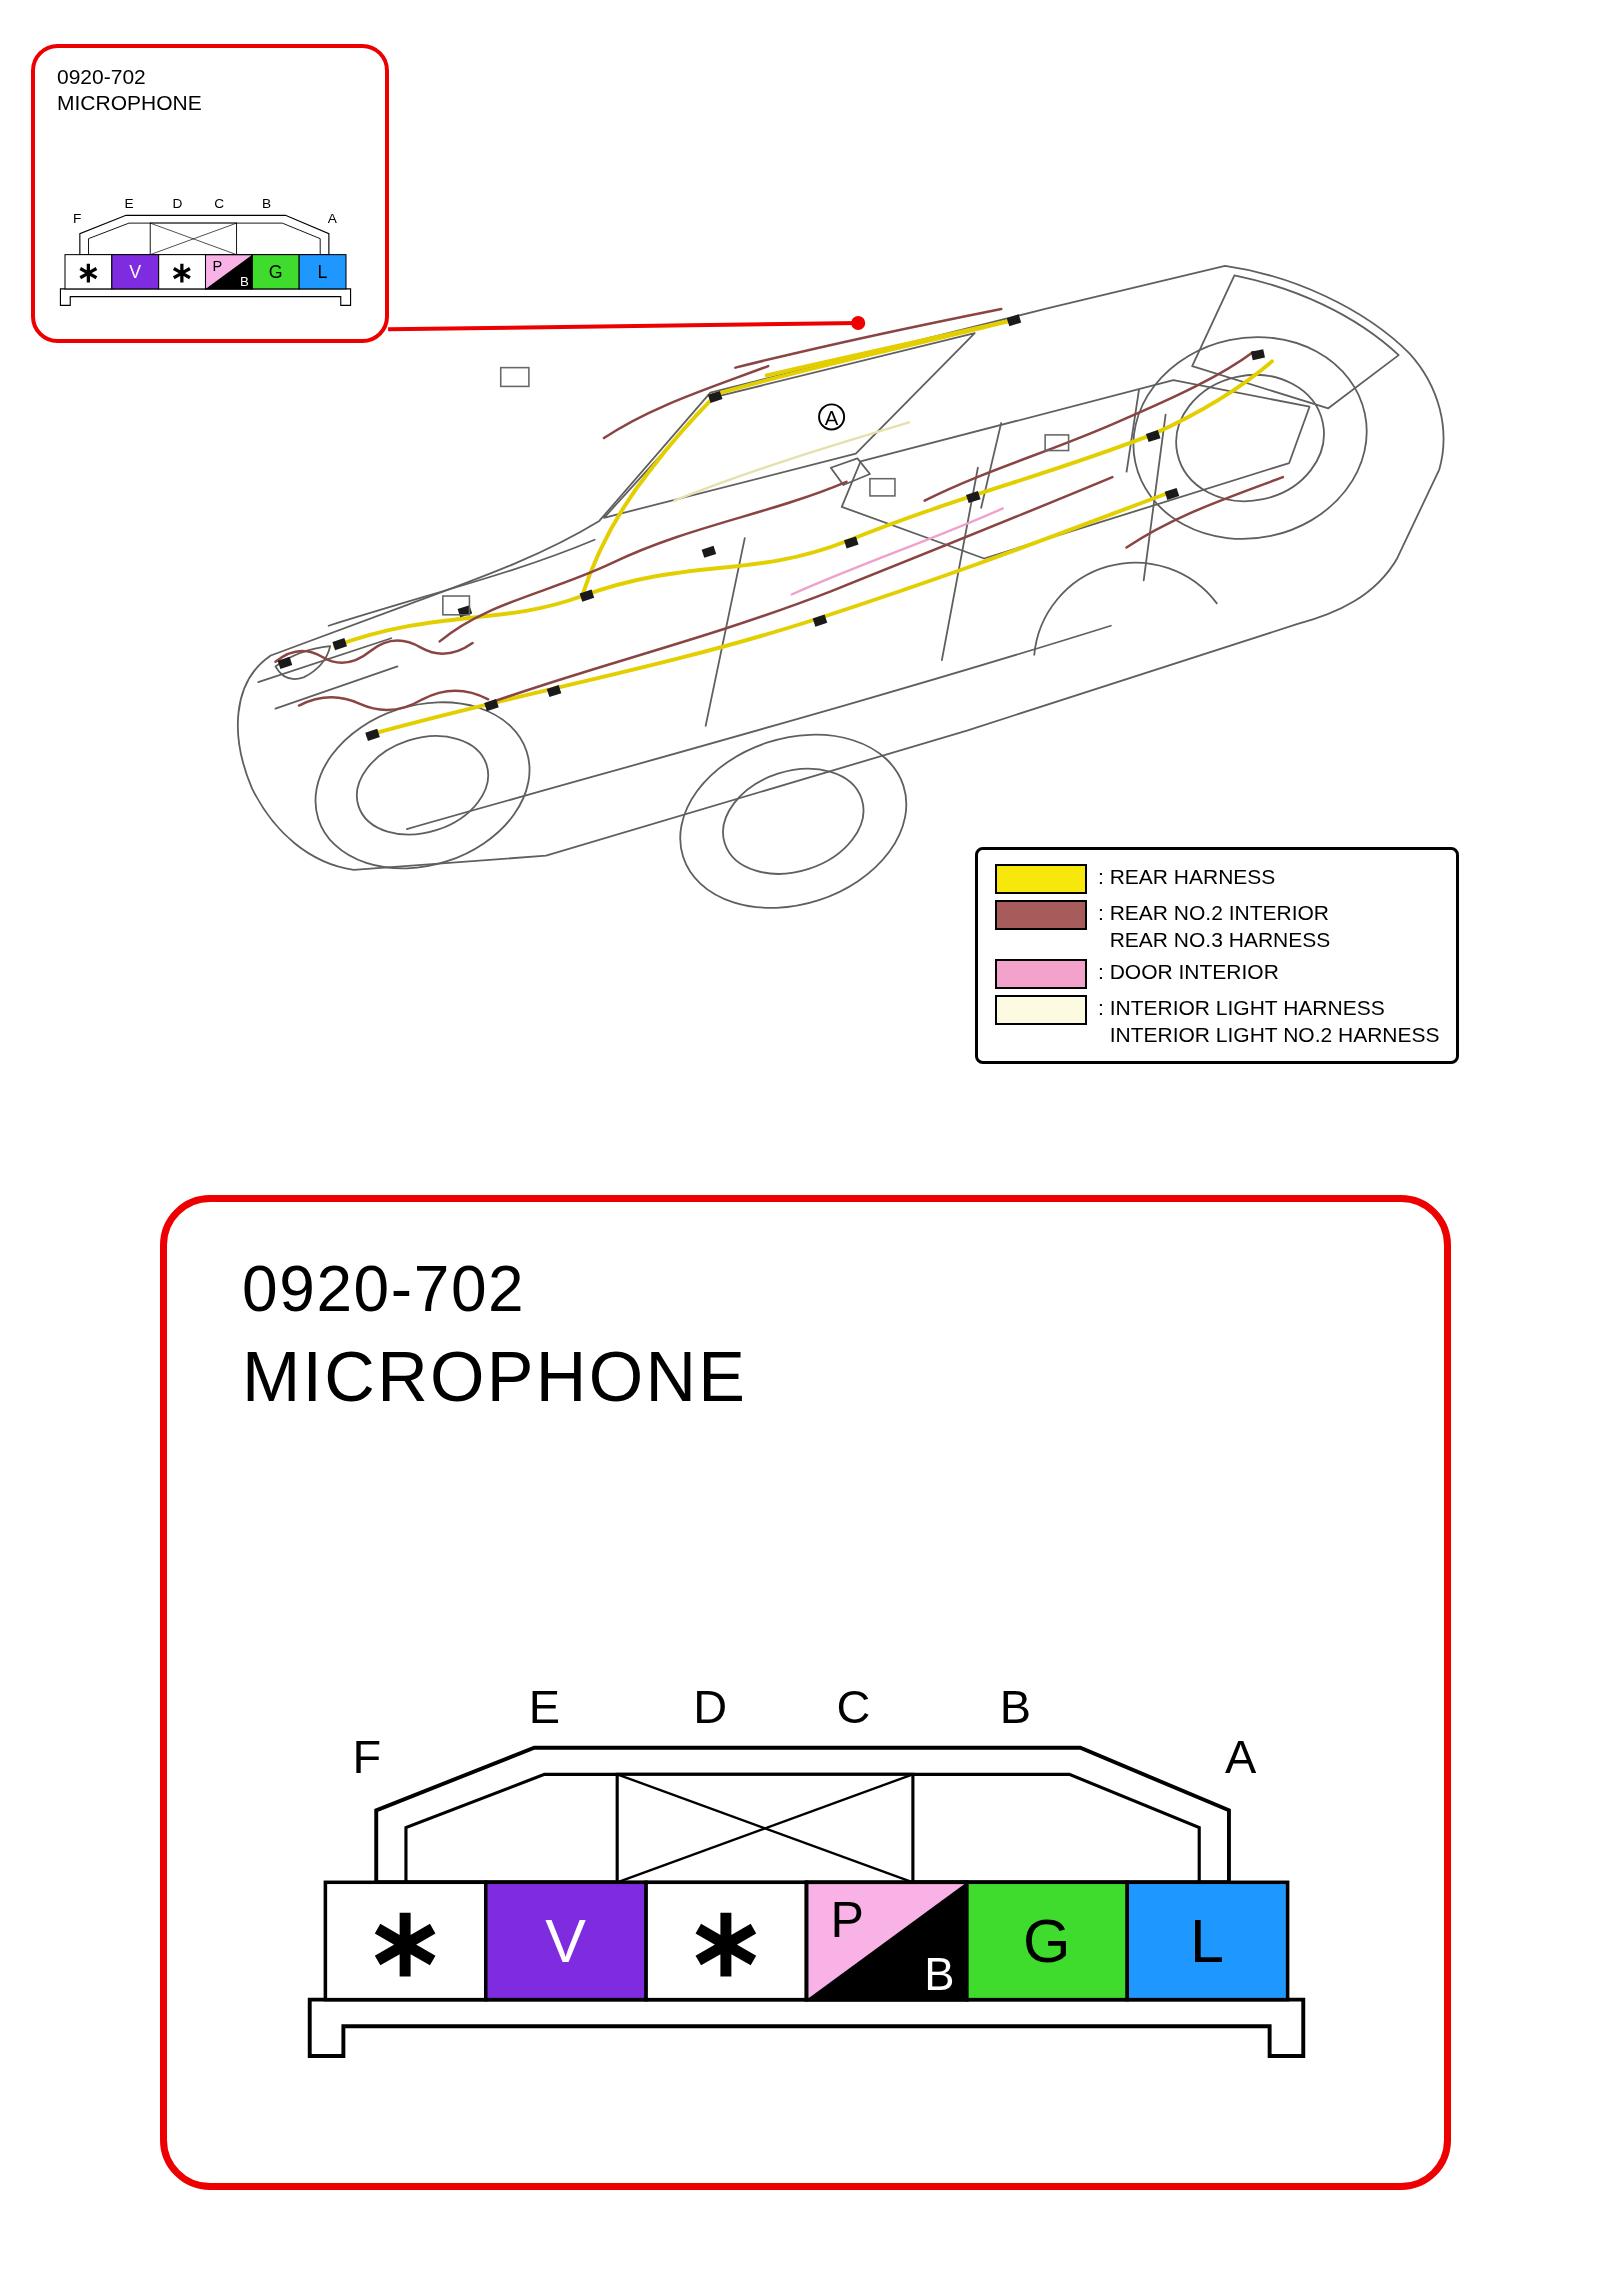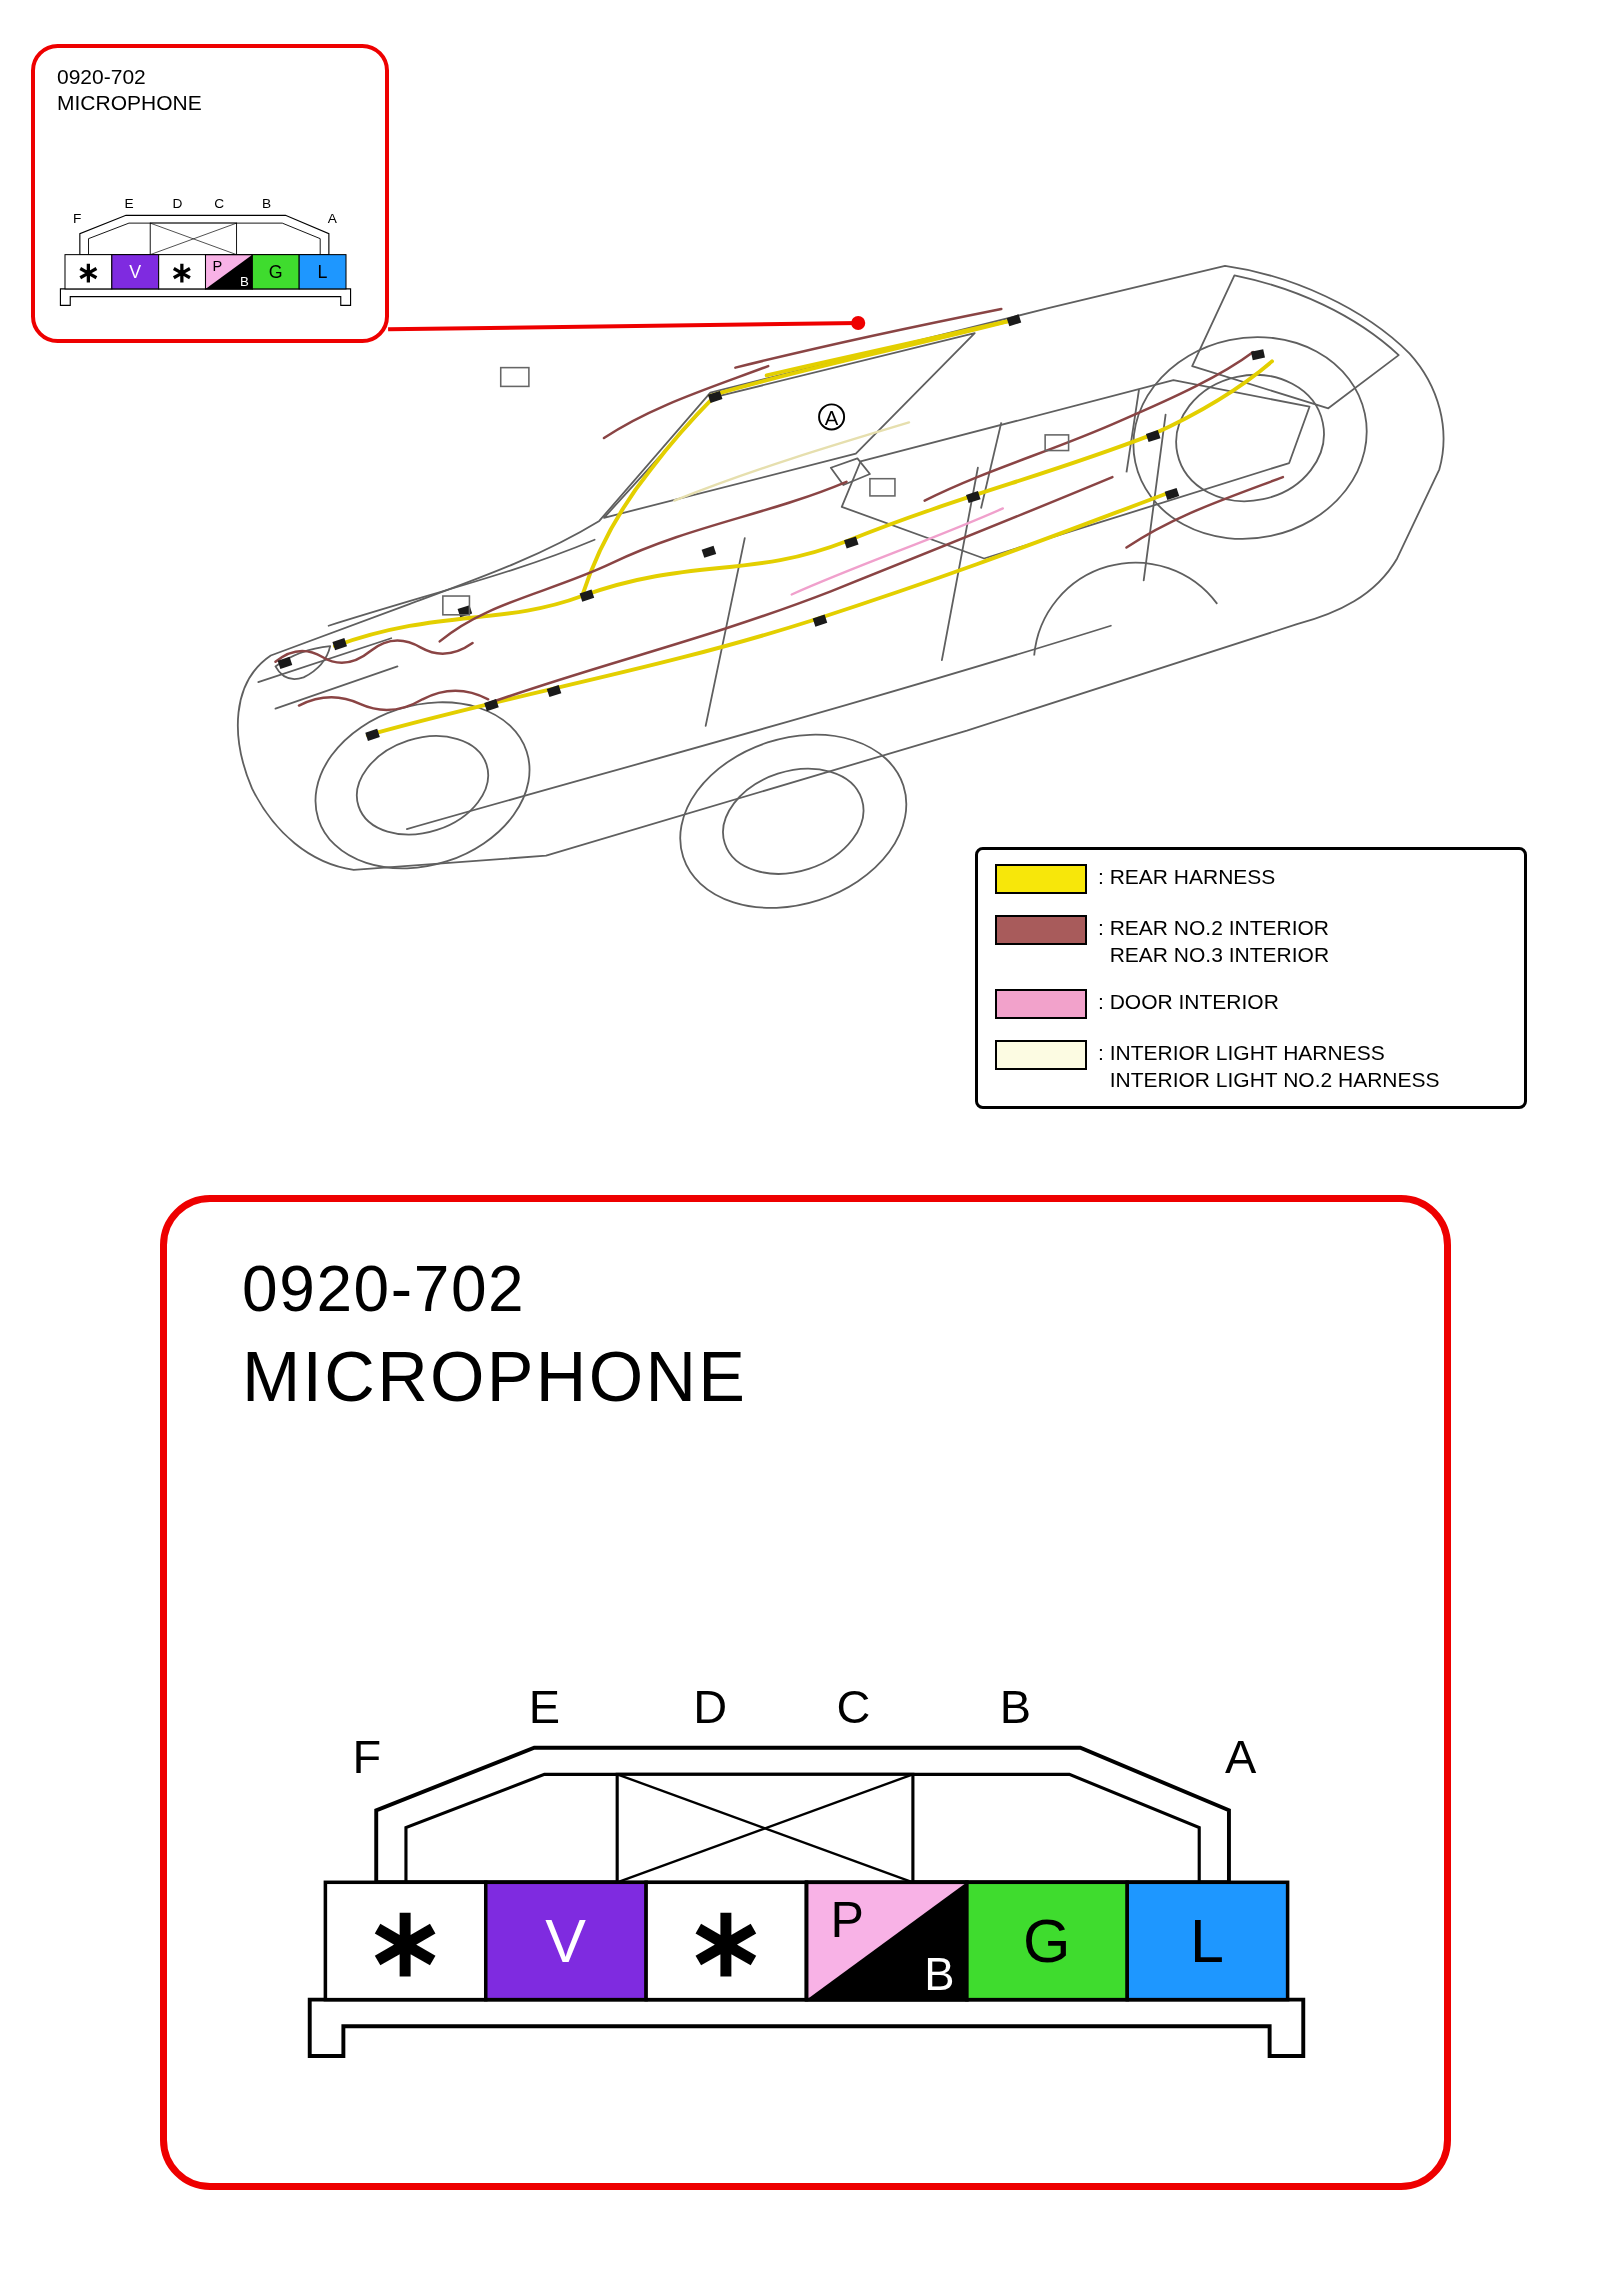--- a/index.html
+++ b/index.html
@@ -22,24 +22,24 @@
     border: 4.7px solid #EE0000; border-radius: 26.6px;
     box-sizing: border-box; background: #fff;
   }
   .top-box .part-code { margin: 17px 0 1.6px 22px; font-size: 21px; }
   .top-box .part-name { margin: 0 0 0 22px; font-size: 21px; }
   .mini-connector { position: absolute; left: 22px; top: 131px; }
 
   
   .legend {
     position: absolute; left: 975px; top: 847px;
-    width: 552px; box-sizing: border-box;
+    width: 484px; box-sizing: border-box;
     border: 3.1px solid #000; border-radius: 7.8px;
     background: #fff; padding: 14px 15.6px 12.5px 17px;
-    display: flex; flex-direction: column; gap: 21px;
+    display: flex; flex-direction: column; gap: 6px;
   }
   .legend-row { display: flex; gap: 11px; align-items: flex-start; }
   .swatch { width: 92px; height: 30px; border: 2.3px solid #000; box-sizing: border-box; flex: 0 0 auto; }
   .legend-text { font-size: 21px; line-height: 26.6px; white-space: nowrap; }
   .legend-text .l2 { padding-left: 11.7px; }
   .legend-text .l2:empty { display: none; }
 
   
   .bottom-box {
     position: absolute; left: 160px; top: 1195px;
@@ -203,21 +203,21 @@
     <div class="swatch" style="background: rgb(247, 231, 10);"></div>
     <div class="legend-text">
       <div class="l1">: REAR HARNESS</div>
 
     </div>
   </div>
   <div class="legend-row">
     <div class="swatch" style="background: rgb(168, 91, 91);"></div>
     <div class="legend-text">
       <div class="l1">: REAR NO.2 INTERIOR</div>
-      <div class="l2">REAR NO.3 INTERIOR</div>
+      <div class="l2">REAR NO.3 HARNESS</div>
     </div>
   </div>
   <div class="legend-row">
     <div class="swatch" style="background: rgb(242, 162, 203);"></div>
     <div class="legend-text">
       <div class="l1">: DOOR INTERIOR</div>
 
     </div>
   </div>
   <div class="legend-row">

